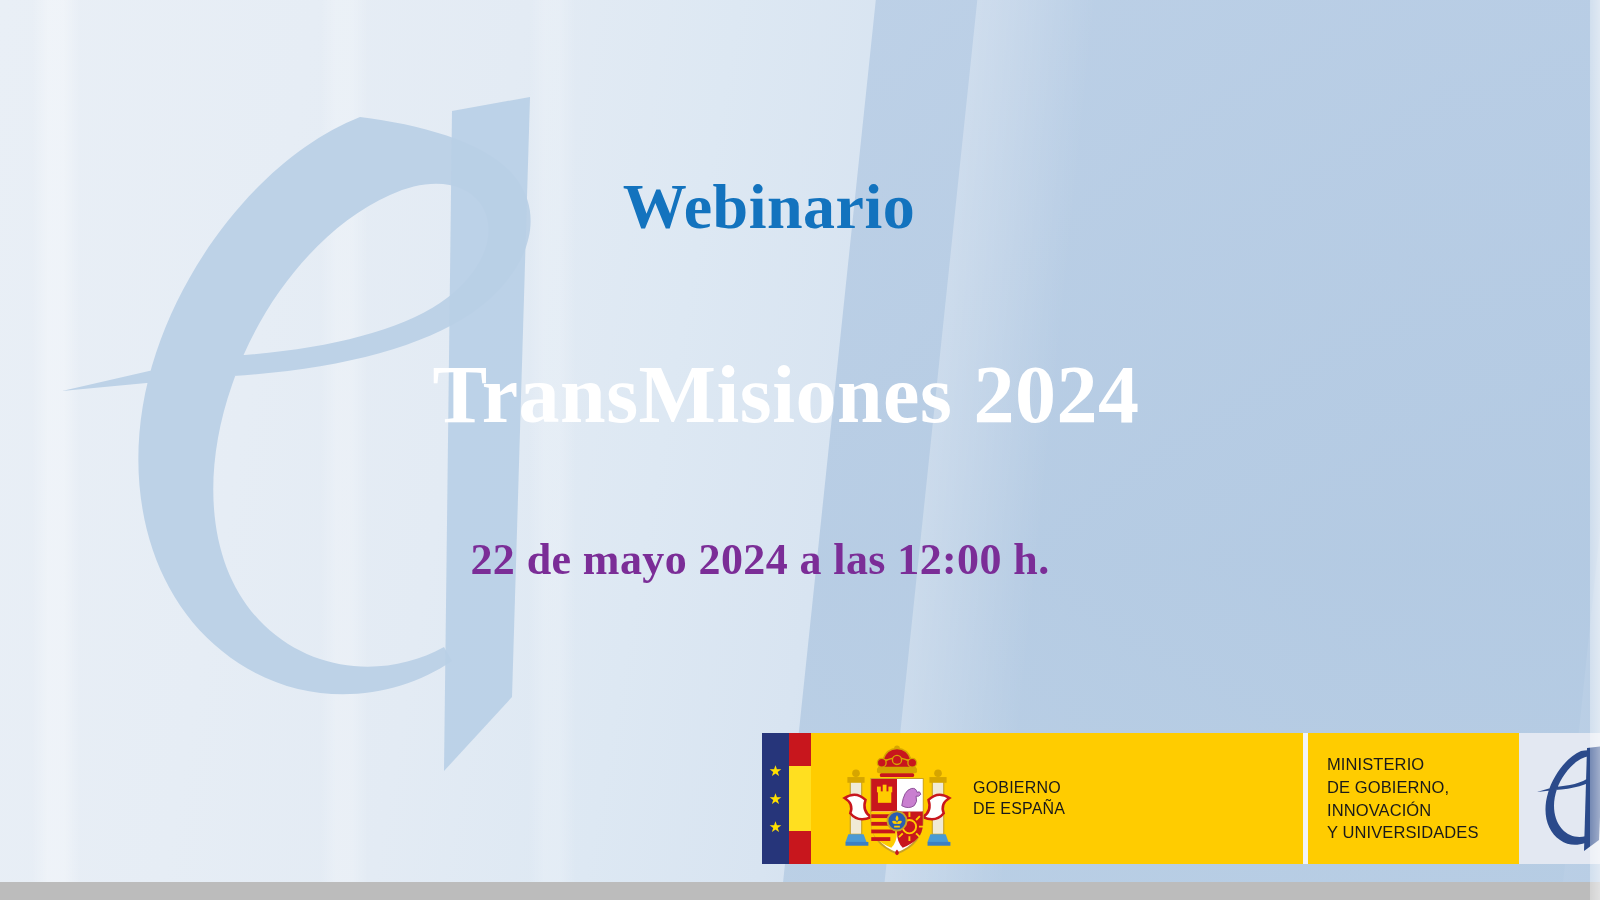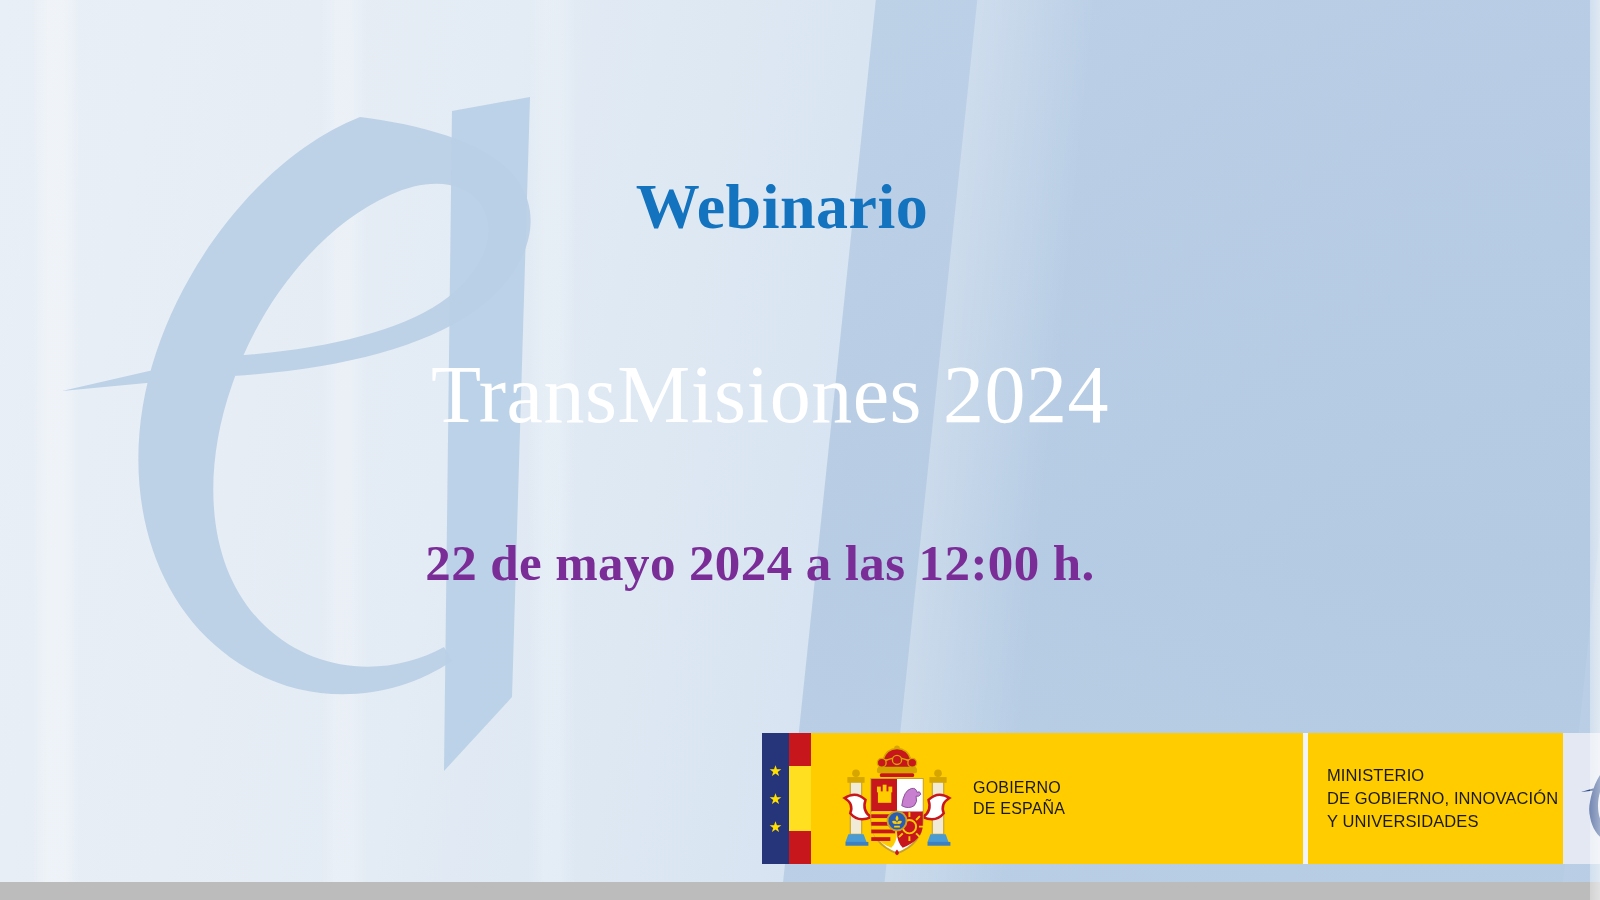--- a/index.html
+++ b/index.html
@@ -78,51 +78,51 @@
 
   
   .text-block {
     position: absolute;
     left: 0;
     top: 0;
     width: 1600px;
   }
   .webinario {
     position: absolute;
-    left: 17px;
+    left: 4px;
     top: 170px;
     width: 1530px;
     text-align: center;
     font-family: "Liberation Serif", serif;
     font-weight: bold;
     font-size: 64px;
     color: #1373be;
     letter-spacing: .5px;
   }
   .maintitle {
     position: absolute;
-    left: 0;
+    left: 16px;
     top: 348px;
     width: 1540px;
     text-align: center;
     font-family: "Liberation Serif", serif;
-    font-weight: normal;
+    font-weight: bold;
     font-size: 82px;
     color: #ffffff;
     letter-spacing: .5px;
   }
   .datetime {
     position: absolute;
     left: 0;
     top: 534px;
     width: 1520px;
     text-align: center;
     font-family: "Liberation Serif", serif;
     font-weight: bold;
-    font-size: 51px;
+    font-size: 44px;
     color: #7b2d97;
     letter-spacing: .4px;
   }
 
   
   .logo-bar {
     position: absolute;
     left: 762px;
     top: 733px;
     height: 131px;
@@ -178,21 +178,21 @@
     color: #1a1a1a;
     letter-spacing: .2px;
   }
   .divider-gap {
     width: 5px;
     background: #f2f4f8;
     height: 131px;
   }
   .min-panel {
     background: #ffcc00;
-    width: 255px;
+    width: 211px;
     height: 131px;
     display: flex;
     align-items: center;
   }
   .min-text {
     margin-left: 19px;
     font-family: "Liberation Sans", sans-serif;
     font-size: 16.5px;
     line-height: 1.38;
     color: #1a1a1a;

